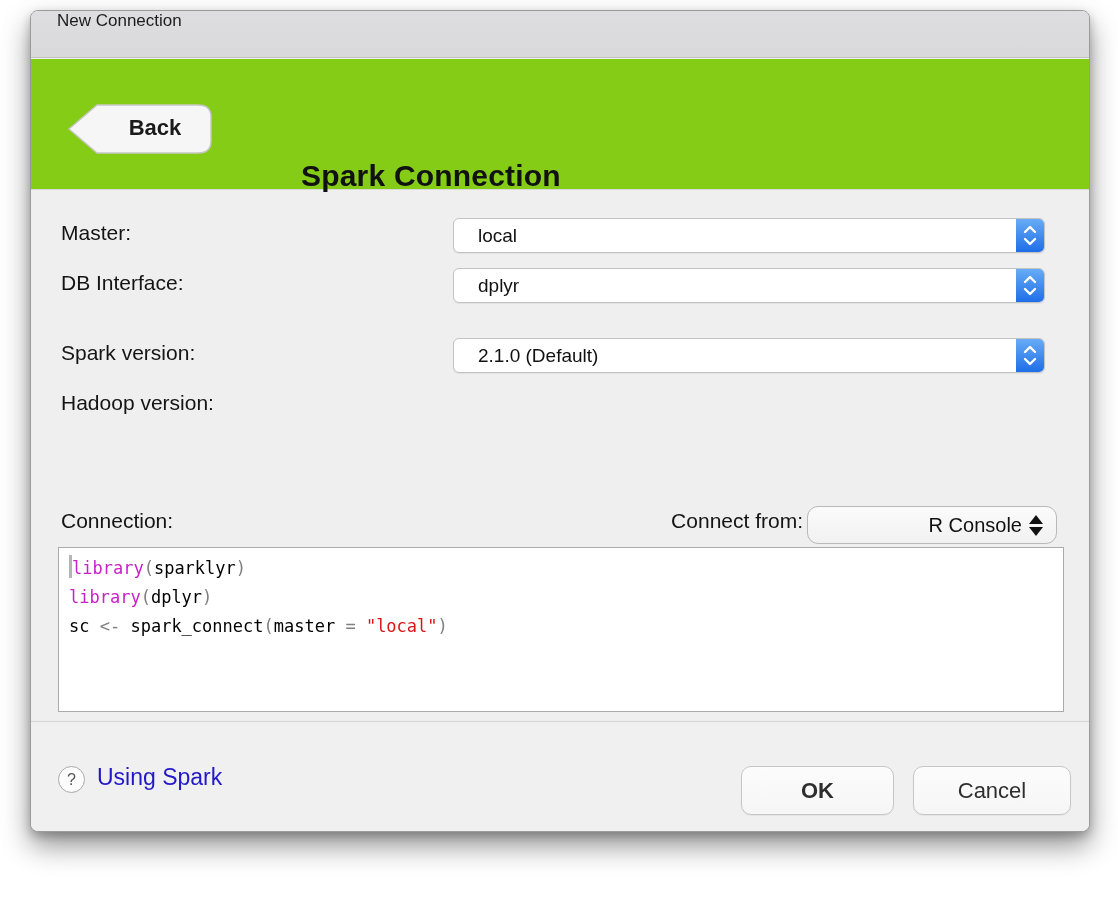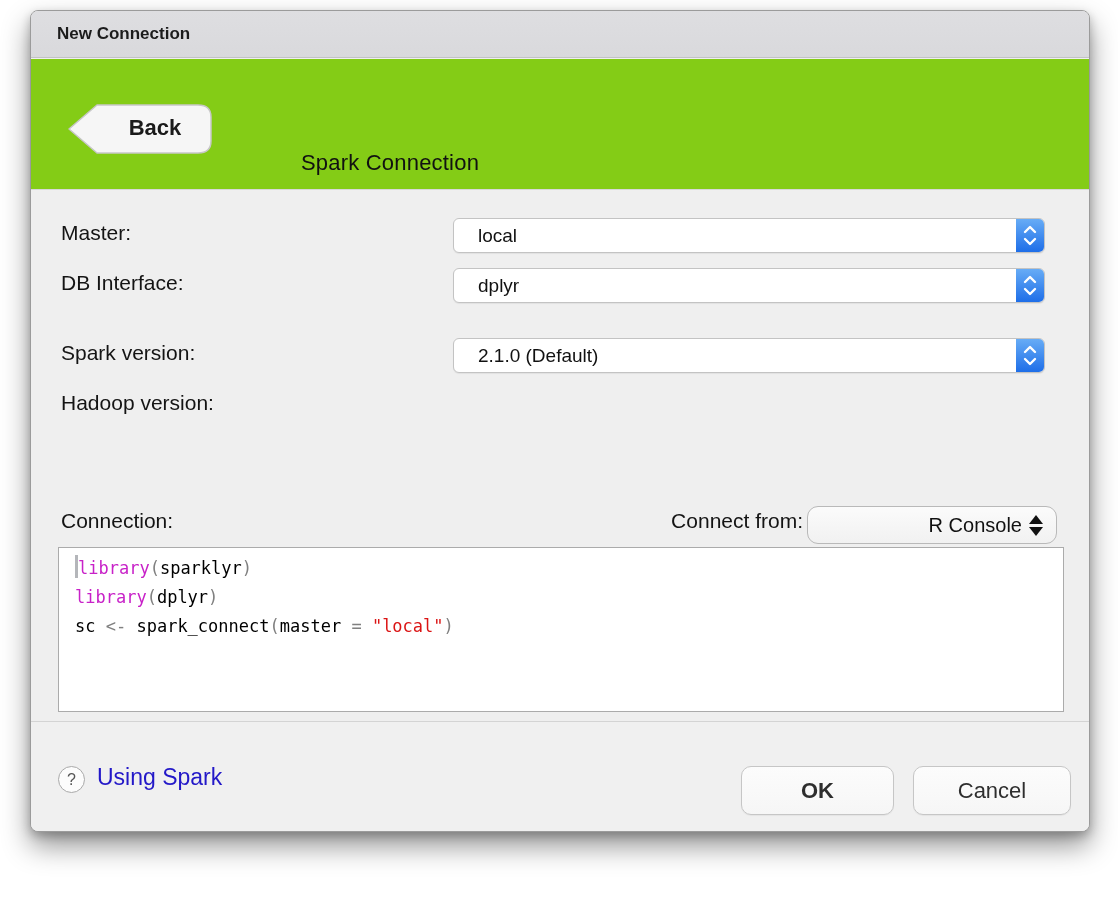--- a/index.html
+++ b/index.html
@@ -10,38 +10,38 @@
     position:absolute; left:30px; top:10px; width:1060px; height:822px;
     background:#efefef; border:1px solid #9b9b9b; border-radius:8px;
     box-shadow:0 14px 28px rgba(0,0,0,0.42), 0 4px 10px rgba(0,0,0,0.22);
     overflow:hidden;
   }
 
   .titlebar {
     position:absolute; left:0; top:0; right:0; height:47px;
     background:linear-gradient(#dedee1,#d9d9dc);
     border-bottom:1px solid #c2c2c5;
-    display:flex; align-items:center; padding-left:26px;font-weight:bold;
+    display:flex; padding-left:26px;
   }
   .titlebar-text { font-size:17px; color:#1c1c1c; }
 
   .header {
     position:absolute; left:0; top:48px; right:0; height:131px;
     background:#84cc16; border-bottom:1px solid #d8d8d8;
   }
   .back-btn { position:absolute; left:36px; top:43px; width:146px; height:54px; cursor:default; }
   .back-btn svg { position:absolute; left:0; top:0; }
   .back-label {
     position:absolute; left:34px; top:0; width:108px; height:52px;
     display:flex; align-items:center; justify-content:center;
     font-size:22px; font-weight:bold; color:#1a1a1a;
   }
   .header-title {
-    position:absolute; left:270px; top:91px;
-    font-size:22px; font-weight:normal; color:#111; letter-spacing:0.2px;
+    position:absolute; left:270px; top:100px;
+    font-size:30px; font-weight:bold; color:#111; letter-spacing:0.2px;
   }
 
   .field-label { position:absolute; left:30px; font-size:21px; color:#141414; }
 
   .mac-select {
     position:absolute; left:422px; width:592px; height:35px;
     background:#ffffff; border:1px solid #c3c3c3; border-radius:6px;
     display:flex; align-items:center;
     box-shadow:0 1px 1px rgba(0,0,0,0.06);
   }
@@ -62,21 +62,21 @@
   }
   .combo .val { flex:1; padding-left:18px; font-size:20px; color:#111; }
   .combo .tris { width:34px; display:flex; flex-direction:column; align-items:center; gap:3px; padding-right:6px; }
   .tri-up { width:0; height:0; border-left:7px solid transparent; border-right:7px solid transparent; border-bottom:9px solid #111; }
   .tri-dn { width:0; height:0; border-left:7px solid transparent; border-right:7px solid transparent; border-top:9px solid #111; }
 
   .codebox {
     position:absolute; left:27px; top:536px; width:1006px; height:165px;
     background:#ffffff; border:1px solid #ababab;
     font-family:"DejaVu Sans Mono","Liberation Mono",monospace;
-    font-size:17px; line-height:29px; padding:6px 16px; color:#000;
+    font-size:17px; line-height:29px; padding:6px 10px; color:#000;
     white-space:pre;
   }
   .caret { display:inline-block; width:3px; height:23px; background:#b4b6ba; vertical-align:-4px; margin-right:0px; }
   .tok-k { color:var(--c-keyword); }
   .tok-p { color:var(--c-paren); }
   .tok-o { color:var(--c-paren); }
   .tok-s { color:var(--c-string); }
   .tok-n { color:#000; }
 
   .footer {

